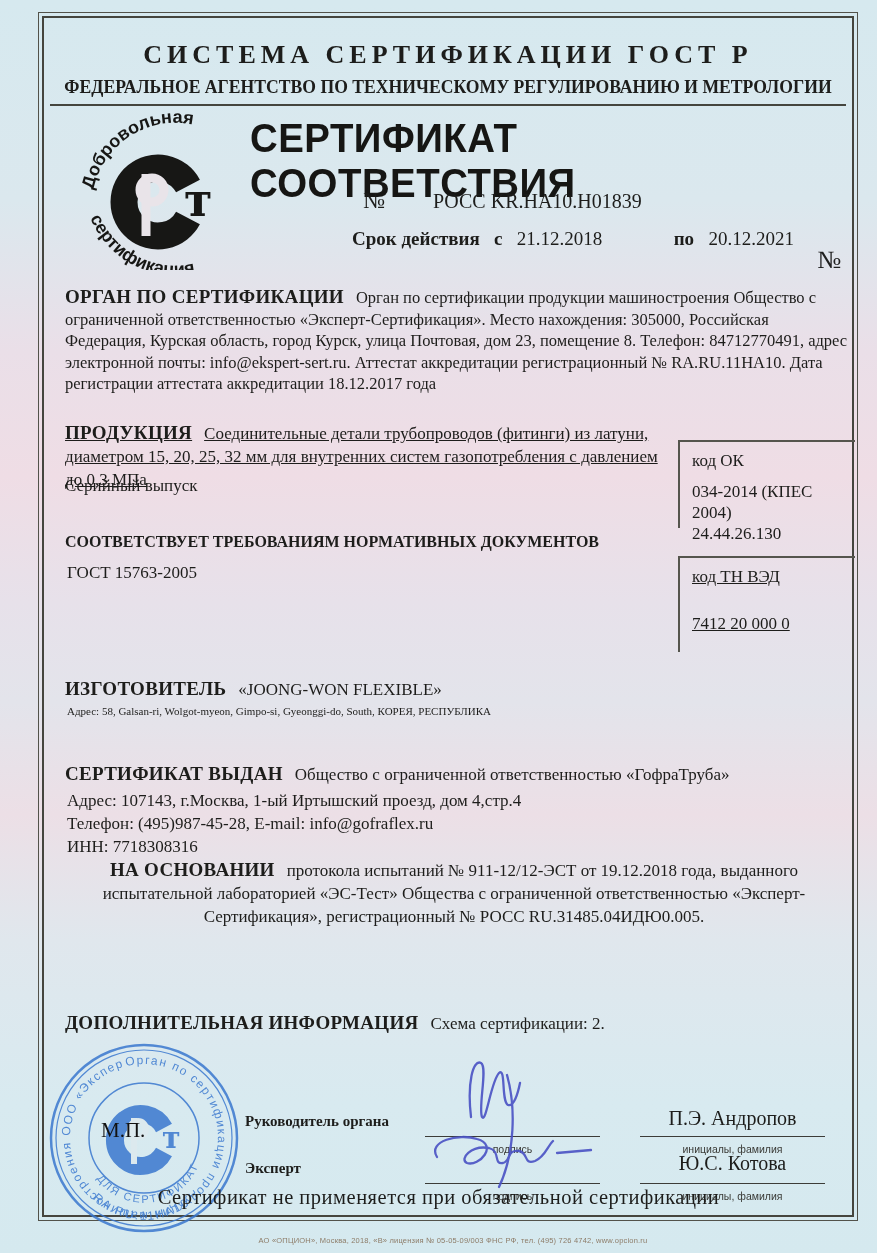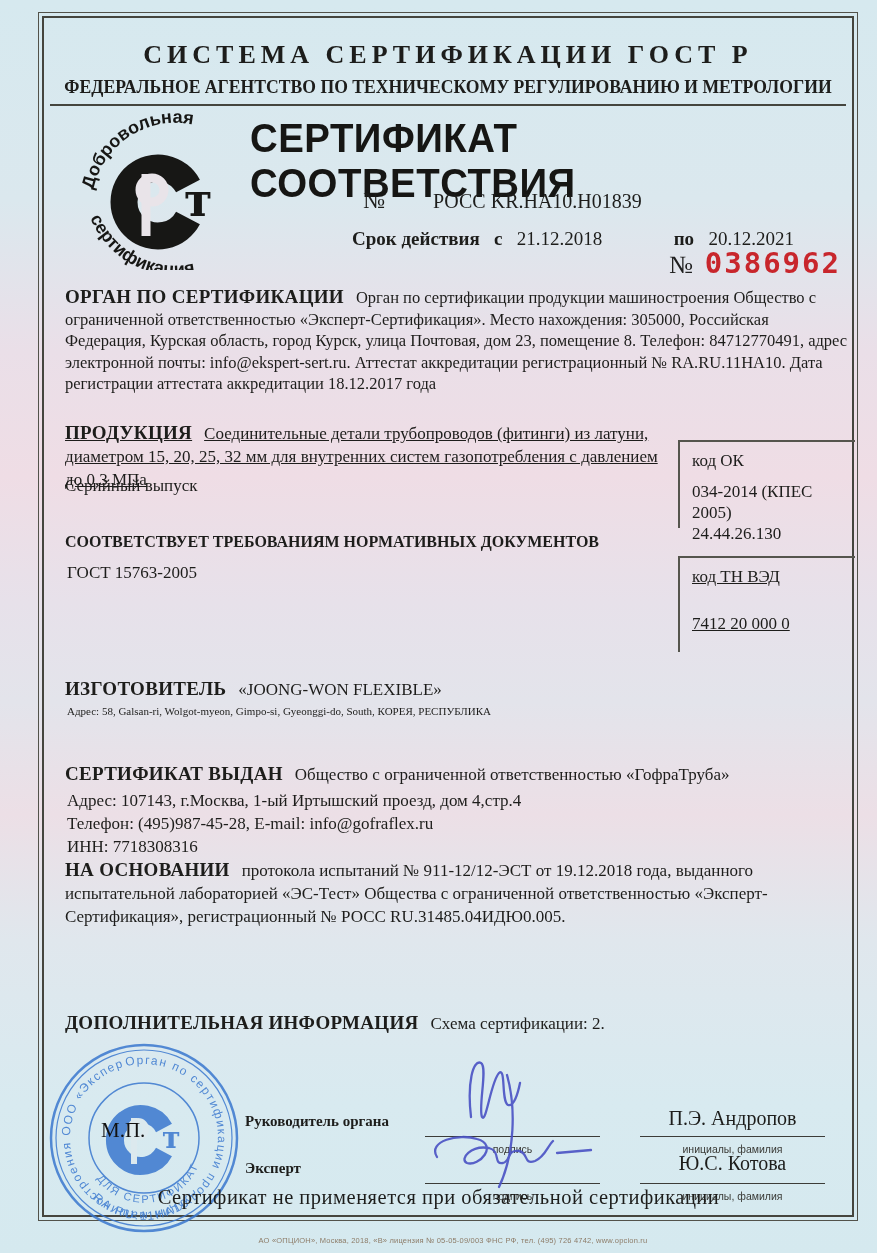--- a/index.html
+++ b/index.html
@@ -105,35 +105,34 @@
     <b>Срок действия</b>&nbsp;&nbsp;
     <b>с</b>&nbsp;&nbsp;
     <span>21.12.2018</span>
     <span style="display:inline-block;width:62px;"></span>
     <b>по</b>&nbsp;&nbsp;
     <span>20.12.2021</span>
   </div>
 
   <div class="abs blank-no">
     <span class="no">№</span>
-    <span class="num">0386962</span>
   </div>
 
   <p class="abs sec" style="left:65px; top:286px; width:788px;">
     <b class="lbl">ОРГАН ПО СЕРТИФИКАЦИИ</b><span>Орган по сертификации продукции машиностроения Общество с ограниченной ответственностью «Эксперт-Сертификация». Место нахождения: 305000, Российская Федерация, Курская область, город Курск, улица Почтовая, дом 23, помещение 8. Телефон: 84712770491, адрес электронной почты: info@ekspert-sert.ru. Аттестат аккредитации регистрационный № RA.RU.11НА10. Дата регистрации аттестата аккредитации 18.12.2017 года</span>
   </p>
 
   <p class="abs sec" style="left:65px; top:421px; width:608px; font-size:17px; line-height:23px;text-decoration:underline;">
     <b class="lbl">ПРОДУКЦИЯ</b><span>Соединительные детали трубопроводов (фитинги) из латуни, диаметром 15, 20, 25, 32 мм для внутренних систем газопотребления с давлением до 0,3 МПа</span>
   </p>
   <div class="abs line" style="left:65px; top:476px; font-size:17px;">Серийный выпуск</div>
 
   <div class="abs codebox" style="left:678px; top:420px; width:177px; height:88px;margin-top:20px;">
     <div class="cb-label">код ОК</div>
-    <div class="cb-val">034-2014 (КПЕС 2005)</div>
+    <div class="cb-val">034-2014 (КПЕС 2004)</div>
     <div class="cb-val">24.44.26.130</div>
   </div>
 
   <div class="abs" style="left:65px; top:533px; font-size:16px; font-weight:bold;">СООТВЕТСТВУЕТ ТРЕБОВАНИЯМ НОРМАТИВНЫХ ДОКУМЕНТОВ</div>
   <div class="abs line" style="left:67px; top:563px; font-size:17px;">ГОСТ 15763-2005</div>
 
   <div class="abs codebox" style="left:678px; top:556px; width:177px; height:96px;text-decoration:underline;">
     <div class="cb-label" style="margin-bottom:26px;">код ТН ВЭД</div>
     <div class="cb-val">7412 20 000 0</div>
   </div>
@@ -143,21 +142,21 @@
   </p>
   <div class="abs line" style="left:67px; top:705px; font-size:11px;">Адрес: 58, Galsan-ri, Wolgot-myeon, Gimpo-si, Gyeonggi-do, South, КОРЕЯ, РЕСПУБЛИКА</div>
 
   <p class="abs sec" style="left:65px; top:763px; width:788px; font-size:17px;">
     <b class="lbl">СЕРТИФИКАТ ВЫДАН</b><span>Общество с ограниченной ответственностью  «ГофраТруба»</span>
   </p>
   <div class="abs line" style="left:67px; top:791px; font-size:17px;">Адрес: 107143, г.Москва, 1-ый Иртышский проезд, дом 4,стр.4</div>
   <div class="abs line" style="left:67px; top:814px; font-size:17px;">Телефон: (495)987-45-28, E-mail: info@gofraflex.ru</div>
   <div class="abs line" style="left:67px; top:837px; font-size:17px;">ИНН: 7718308316</div>
 
-  <p class="abs sec" style="left:65px; top:858px; width:778px; font-size:17px; line-height:23px;">
+  <p class="abs sec" style="left:65px; top:858px; width:778px; font-size:17px; line-height:23px;text-align:center;">
     <b class="lbl">НА ОСНОВАНИИ</b><span>протокола испытаний № 911-12/12-ЭСТ от 19.12.2018 года, выданного испытательной лабораторией «ЭС-Тест» Общества с ограниченной ответственностью «Эксперт-Сертификация», регистрационный № РОСС RU.31485.04ИДЮ0.005.</span>
   </p>
 
   <p class="abs sec" style="left:65px; top:1012px; width:788px; font-size:17px;">
     <b class="lbl">ДОПОЛНИТЕЛЬНАЯ ИНФОРМАЦИЯ</b><span>Схема сертификации: 2.</span>
   </p>
 
   <svg class="abs" style="left:28px; top:1036px; opacity:0.85;" width="232" height="217" viewBox="0 0 232 217">
     <defs>
       <path id="stampRing" d="M 116 28 a 74 74 0 1 1 -0.05 0" fill="none"></path>

